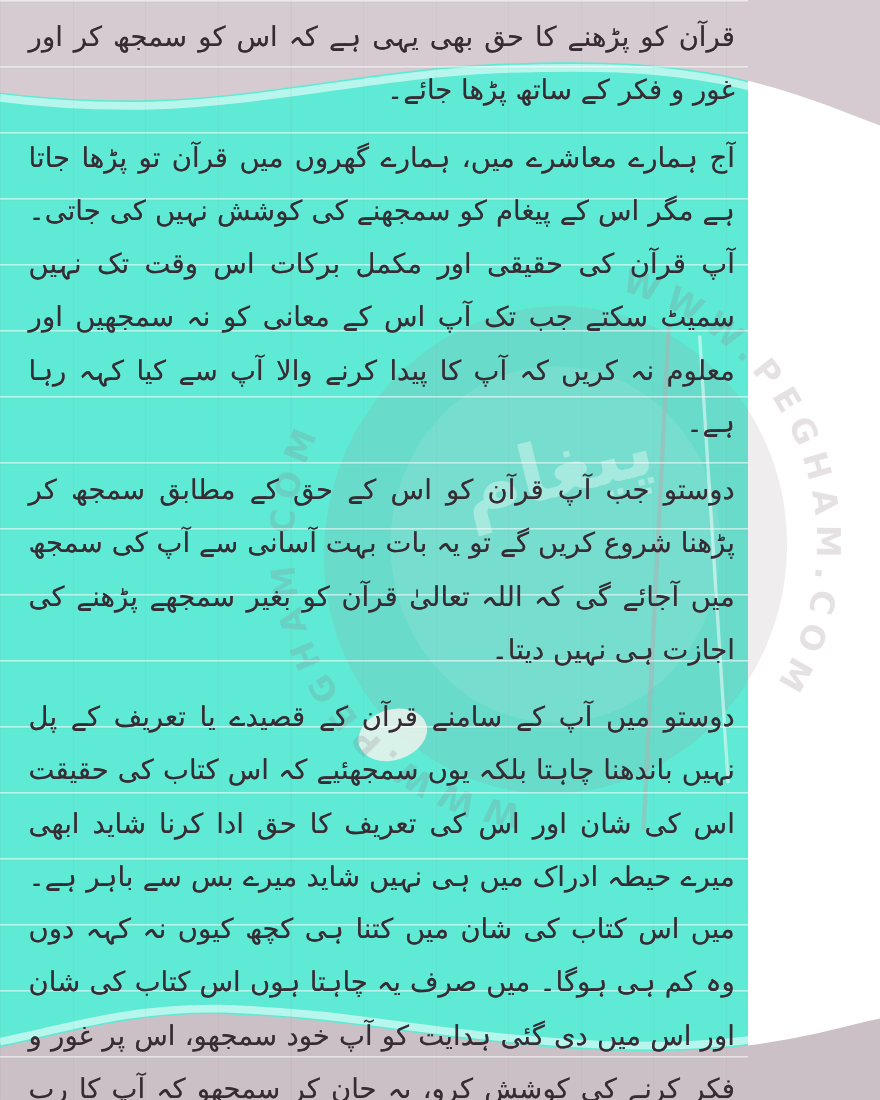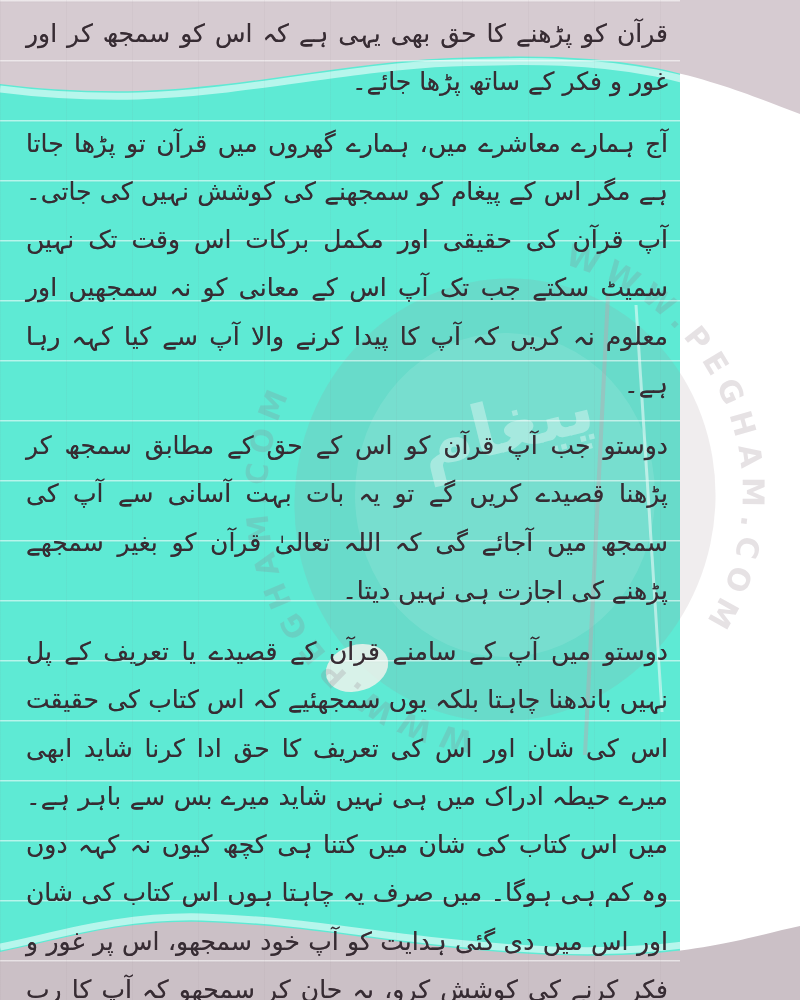--- a/index.html
+++ b/index.html
@@ -83,18 +83,18 @@
 
     <path d="M0,952 C56,941 118,920 202,922 C296,925 352,937 436,946
              C512,954 580,959 656,953 C724,947 766,933 800,926" fill="none" stroke="#ffffff" stroke-opacity="0.55" stroke-width="7" transform="translate(0,-5)"></path>
   </svg>
 
   <div class="texture"></div>
 
   <div class="text-block" dir="rtl" lang="ur">
     <p>قرآن کو پڑھنے کا حق بھی یہی ہے کہ اس کو سمجھ کر اور غور و فکر کے ساتھ پڑھا جائے۔</p>
     <p>آج ہمارے معاشرے میں، ہمارے گھروں میں قرآن تو پڑھا جاتا ہے مگر اس کے پیغام کو سمجھنے کی کوشش نہیں کی جاتی۔ آپ قرآن کی حقیقی اور مکمل برکات اس وقت تک نہیں سمیٹ سکتے جب تک آپ اس کے معانی کو نہ سمجھیں اور معلوم نہ کریں کہ آپ کا پیدا کرنے والا آپ سے کیا کہہ رہا ہے۔</p>
-    <p>دوستو جب آپ قرآن کو اس کے حق کے مطابق سمجھ کر پڑھنا قصیدے کریں گے تو یہ بات بہت آسانی سے آپ کی سمجھ میں آجائے گی کہ اللہ تعالیٰ قرآن کو بغیر سمجھے پڑھنے کی اجازت ہی نہیں دیتا۔</p>
+    <p>دوستو جب آپ قرآن کو اس کے حق کے مطابق سمجھ کر پڑھنا شروع کریں گے تو یہ بات بہت آسانی سے آپ کی سمجھ میں آجائے گی کہ اللہ تعالیٰ قرآن کو بغیر سمجھے پڑھنے کی اجازت ہی نہیں دیتا۔</p>
     <p>دوستو میں آپ کے سامنے قرآن کے قصیدے یا تعریف کے پل نہیں باندھنا چاہتا بلکہ یوں سمجھئیے کہ اس کتاب کی حقیقت اس کی شان اور اس کی تعریف کا حق ادا کرنا شاید ابھی میرے حیطہ ادراک میں ہی نہیں شاید میرے بس سے باہر ہے۔ میں اس کتاب کی شان میں کتنا ہی کچھ کیوں نہ کہہ دوں وہ کم ہی ہوگا۔ میں صرف یہ چاہتا ہوں اس کتاب کی شان اور اس میں دی گئی ہدایت کو آپ خود سمجھو، اس پر غور و فکر کرنے کی کوشش کرو، یہ جان کر سمجھو کہ آپ کا رب آپ سے مخاطب ہے۔ صرف ایک آیت کا مفہوم پیش کرتا ہوں، شاید کہ آپ جان سکیں کہ رب کے حکم سے منہ موڑنے کہ بعد ہماری زندگی چاہے ہم اس سے خوش ہیں یا نا خوش کس قسم کی بن کے رہ جاتی ہے</p>
 
   </div>
 
 </div>
 
 </body></html>

